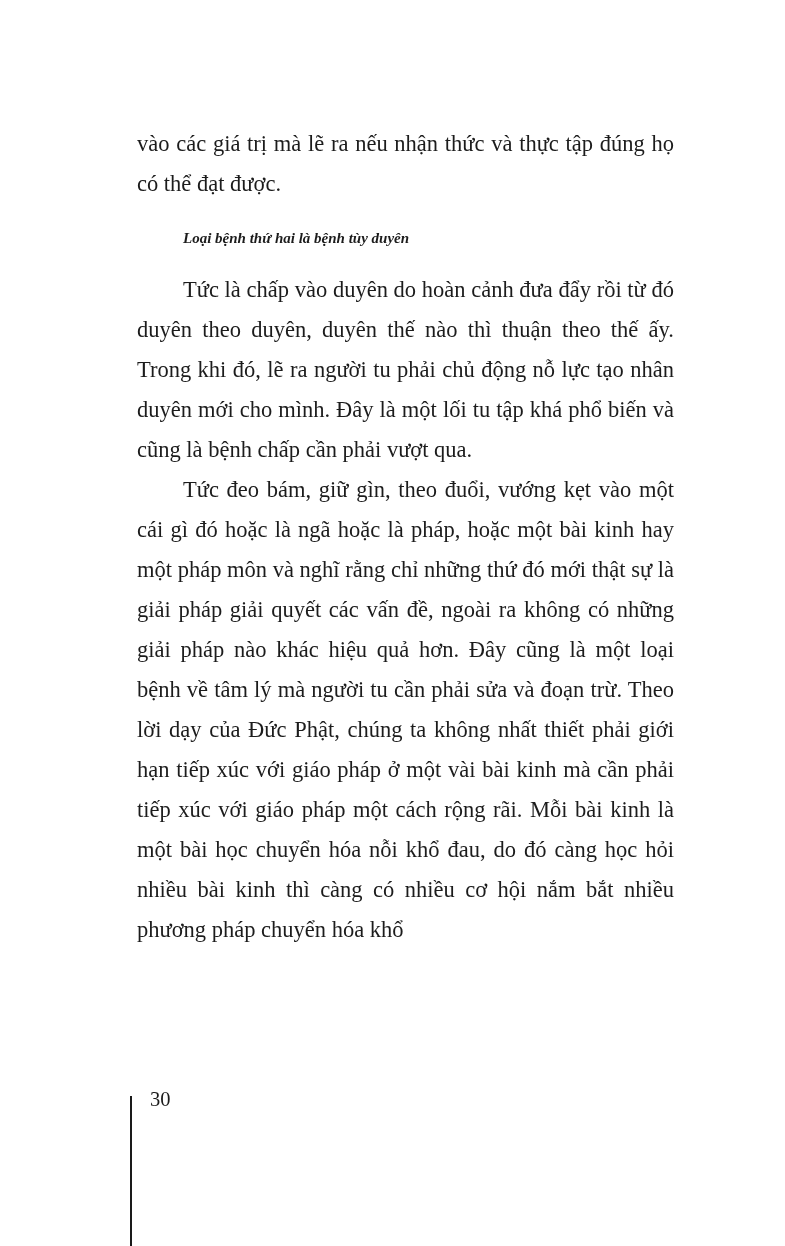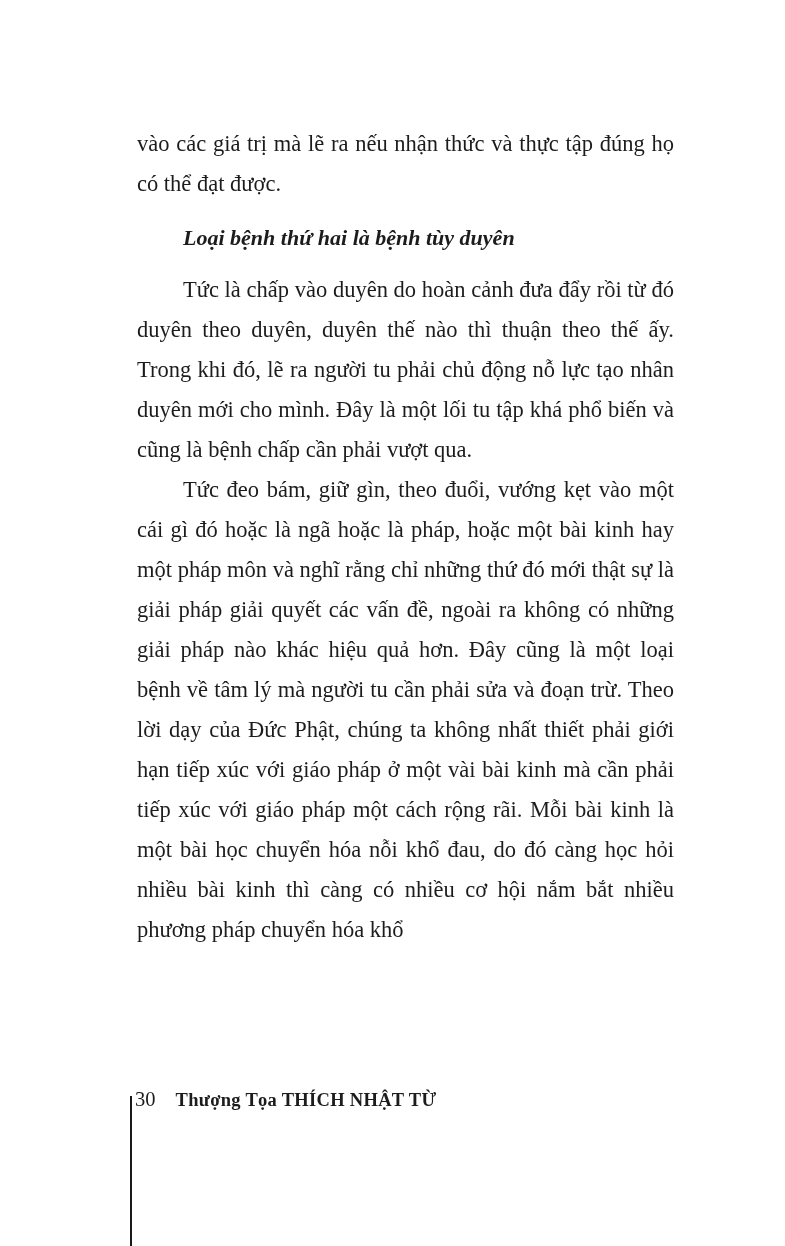--- a/index.html
+++ b/index.html
@@ -37,31 +37,30 @@
     text-indent: 46px;
   }
   .para.no-indent {
     text-indent: 0;
   }
   .section-heading {
     margin: 14px 0 12px 0;
     padding-left: 46px;
     font-weight: bold;
     font-style: italic;
-    font-size: 22px;
+    font-size: 15px;
     line-height: 40px;
     text-align: left;
   }
   .footer {
     position: absolute;
-    left: 135px;
+    left: 150px;
     top: 1088px;
     display: flex;
-    align-items: flex-end;
-    gap: 20px;
+    align-items: flex-start;
     white-space: nowrap;
   }
   .footer .page-number {
     font-size: 20.5px;
     font-weight: normal;
     color: #1c1c1c;
   }
   .footer .running-title {
     font-size: 18.5px;
     font-weight: bold;
@@ -90,18 +89,17 @@
 
     <p class="para">Tức là chấp vào duyên do hoàn cảnh đưa đẩy rồi từ đó duyên theo duyên, duyên thế nào thì thuận theo thế ấy. Trong khi đó, lẽ ra người tu phải chủ động nỗ lực tạo nhân duyên mới cho mình. Đây là một lối tu tập khá phổ biến và cũng là bệnh chấp cần phải vượt qua.</p>
 
 
     <p class="para">Tức đeo bám, giữ gìn, theo đuổi, vướng kẹt vào một cái gì đó hoặc là ngã hoặc là pháp, hoặc một bài kinh hay một pháp môn và nghĩ rằng chỉ những thứ đó mới thật sự là giải pháp giải quyết các vấn đề, ngoài ra không có những giải pháp nào khác hiệu quả hơn. Đây cũng là một loại bệnh về tâm lý mà người tu cần phải sửa và đoạn trừ. Theo lời dạy của Đức Phật, chúng ta không nhất thiết phải giới hạn tiếp xúc với giáo pháp ở một vài bài kinh mà cần phải tiếp xúc với giáo pháp một cách rộng rãi. Mỗi bài kinh là một bài học chuyển hóa nỗi khổ đau, do đó càng học hỏi nhiều bài kinh thì càng có nhiều cơ hội nắm bắt nhiều phương pháp chuyển hóa khổ</p>
 
   </div>
 
   <div class="footer">
     <span class="page-number">30</span>
-    <span class="running-title">Thượng Tọa THÍCH NHẬT TỪ</span>
   </div>
 
   <div class="left-rule"></div>
 
 </div>
 
 </body></html>

